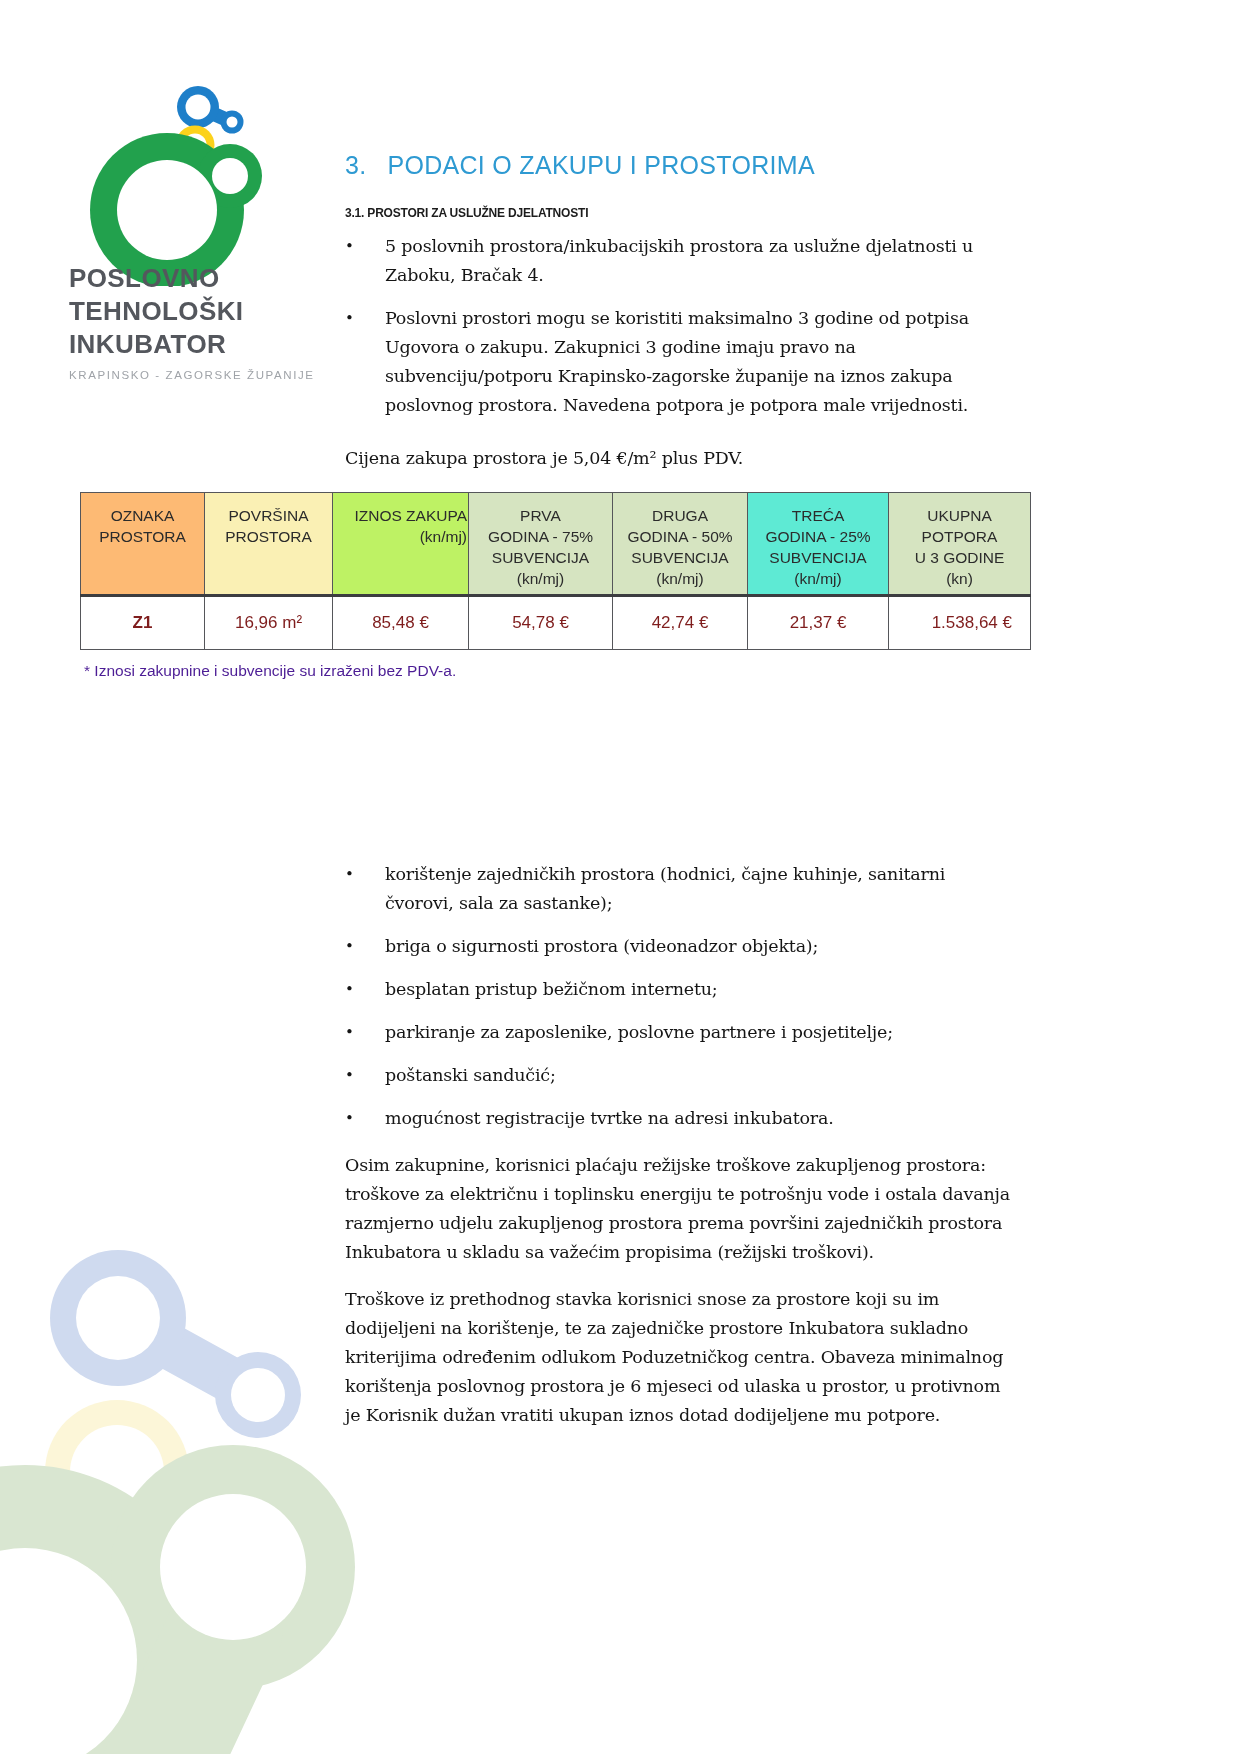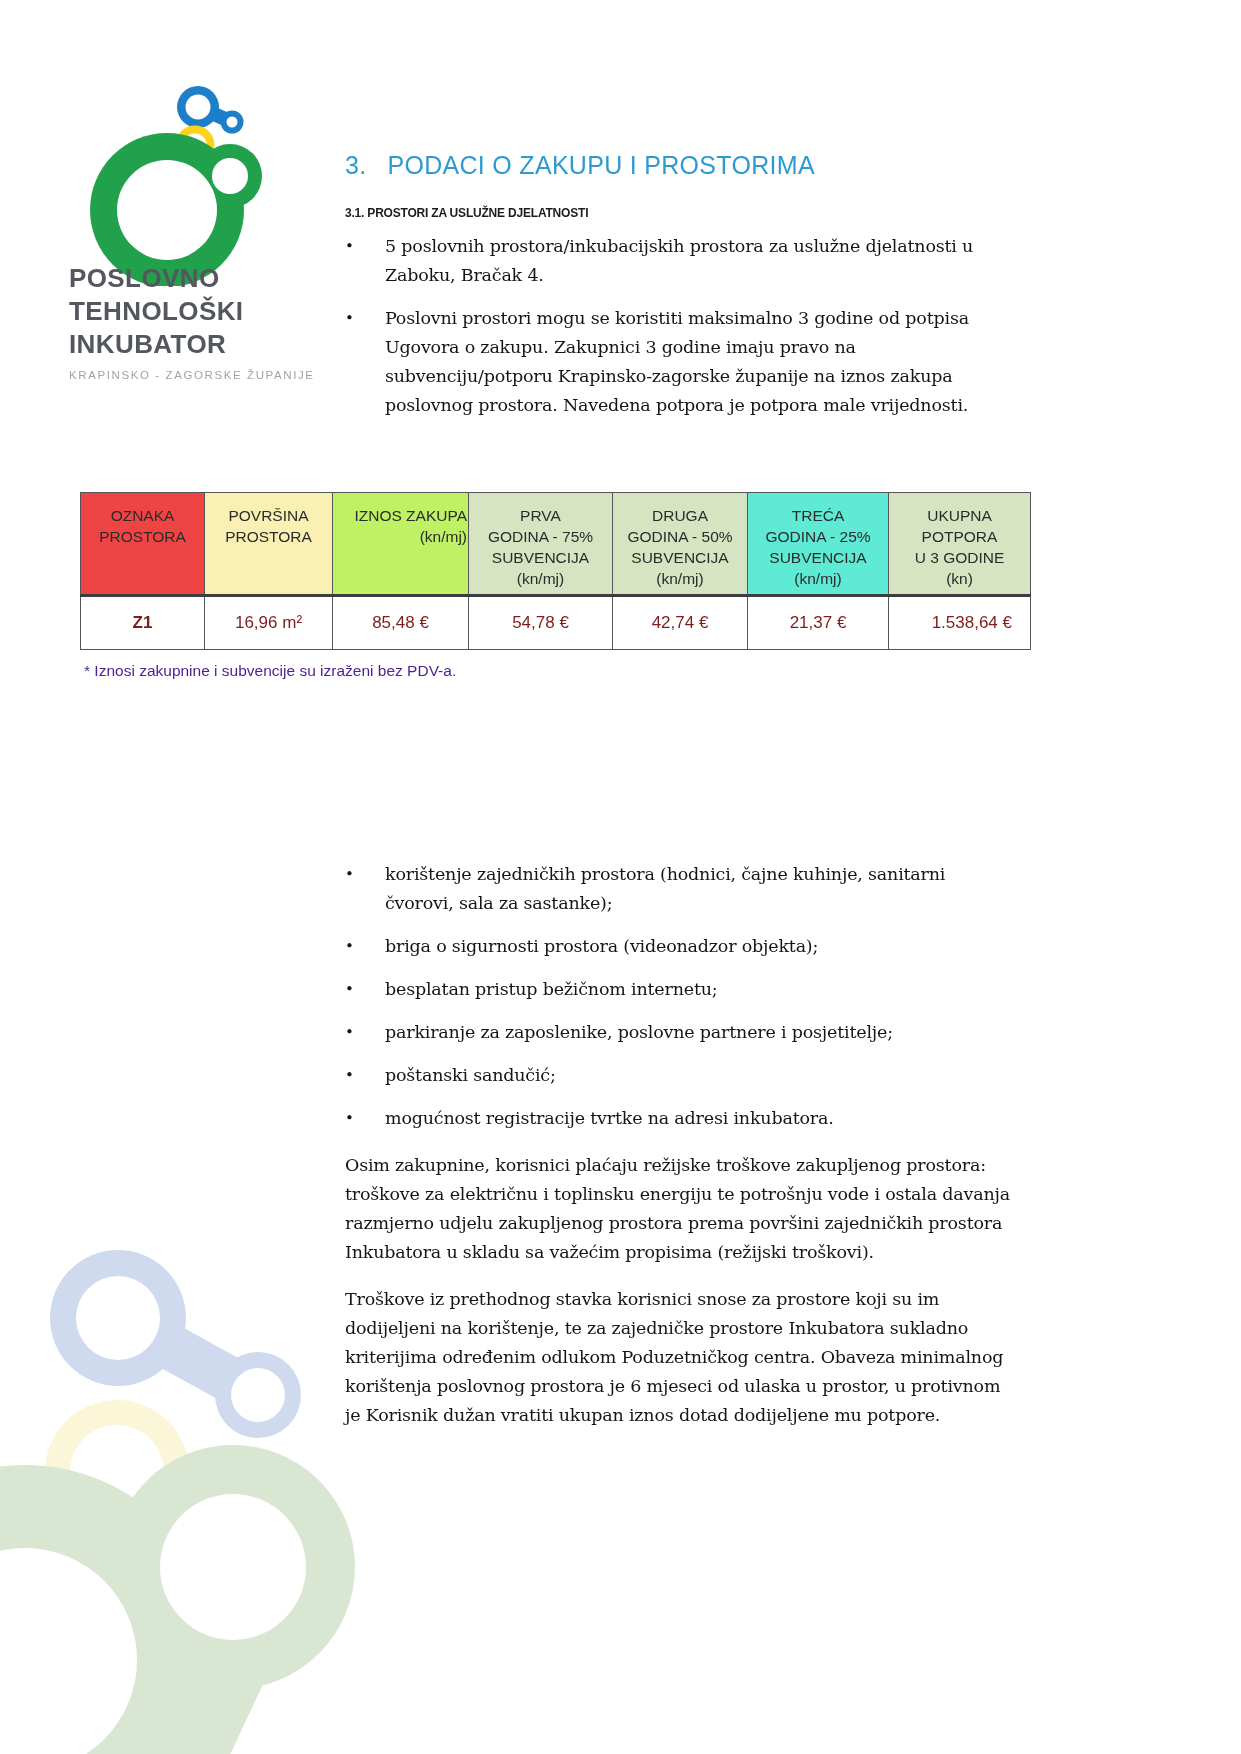--- a/index.html
+++ b/index.html
@@ -107,36 +107,37 @@
     <ul class="blist serif">
         <li>
           <span class="bullet">•</span>
           <span class="btxt">5 poslovnih prostora/inkubacijskih prostora za uslužne djelatnosti u Zaboku, Bračak 4.</span>
         </li>
         <li>
           <span class="bullet">•</span>
           <span class="btxt">Poslovni prostori mogu se koristiti maksimalno 3 godine od potpisa Ugovora o zakupu. Zakupnici 3 godine imaju pravo na subvenciju/potporu Krapinsko-zagorske županije na iznos zakupa poslovnog prostora. Navedena potpora je potpora male vrijednosti.</span>
         </li>
       </ul>
+    <div class="serif price-line">Cijena zakupa prostora je 5,04 €/m² plus PDV.</div>
   </div>
 
   <div class="rental-table-wrap">
     <table class="rental">
       <colgroup>
         <col style="width:124px">
           <col style="width:128px">
           <col style="width:136px">
         <col style="width:144px">
           <col style="width:135px">
           <col style="width:141px">
           <col style="width:142px">
       </colgroup>
       <thead>
         <tr>
-            <th style="background: #ef4444; margin-left: 12px;">OZNAKA
+            <th style="background: #fdba74; margin-left: 12px;">OZNAKA
 PROSTORA</th>
             <th style="background: rgb(250, 240, 180);">POVRŠINA
 PROSTORA</th>
             <th style="background: #bef264; text-align: right;">IZNOS ZAKUPA
 (kn/mj)</th>
             <th style="background: rgb(214, 228, 193);">PRVA
 GODINA - 75%
 SUBVENCIJA
 (kn/mj)</th>
             <th style="background: rgb(214, 228, 193);">DRUGA

